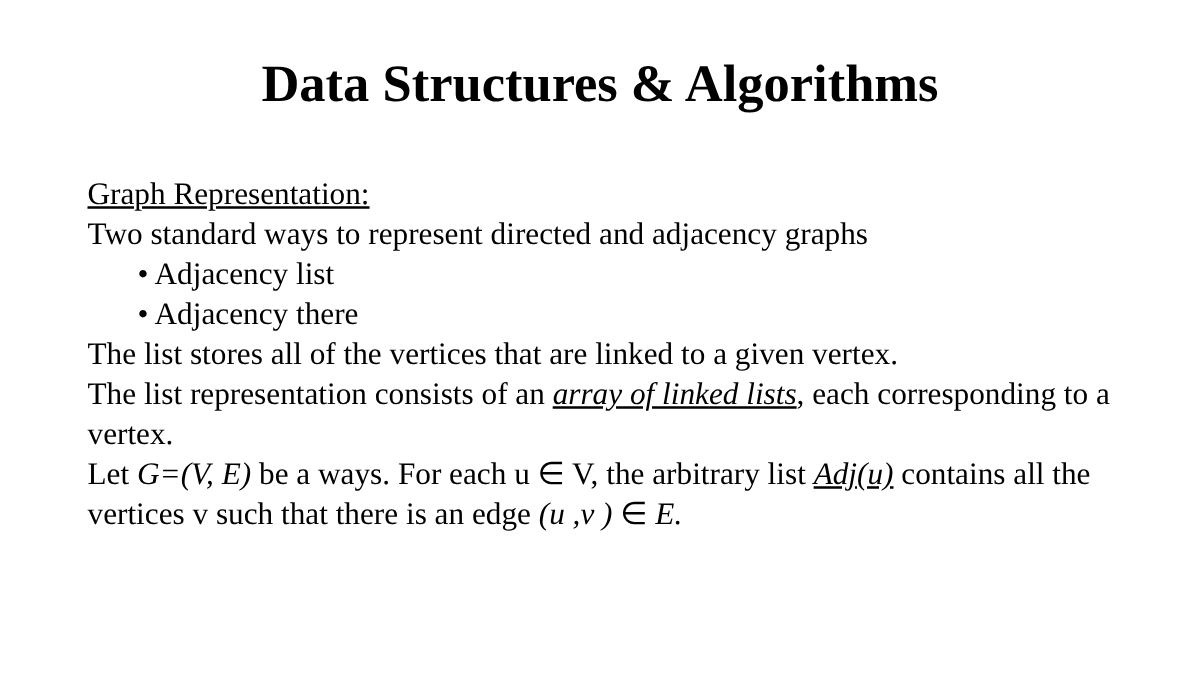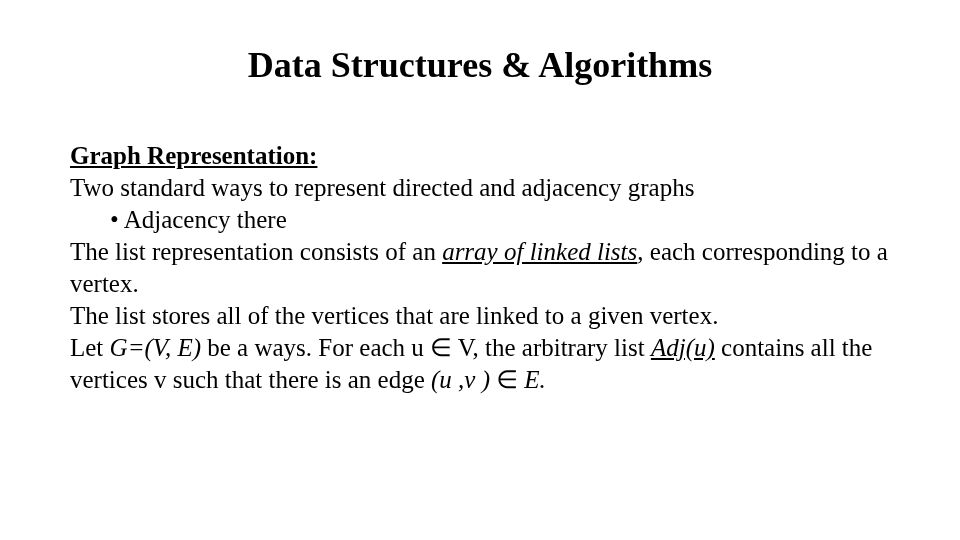--- a/index.html
+++ b/index.html
@@ -16,33 +16,33 @@
     height: 540px;
     position: relative;
     box-sizing: border-box;
   }
   .title {
     position: absolute;
     top: 44px;
     left: 0;
     width: 960px;
     text-align: center;
-    font-size: 36px;
+    font-size: 42px;
     font-weight: bold;
   }
   .body {
     position: absolute;
     top: 140px;
     left: 70px;
     width: 820px;
     font-size: 25px;
     line-height: 1.28;
   }
   .sect-head {
-    font-weight: bold;
+    font-weight: normal;
     text-decoration: underline;
     margin-top: 20px;
   }
   .bullets {
     margin-left: 40px;
   }
   .italic { font-style: italic; }
   .under-italic { font-style: italic; text-decoration: underline; }
 </style>
 </head>
@@ -51,24 +51,25 @@
 <div class="slide">
 
   <div class="title">Data Structures &amp; Algorithms</div>
 
   <div class="body">
     <div>
       <span class="sect-head">Graph Representation:</span>
     </div>
     <div>Two standard ways to represent directed and adjacency graphs</div>
     <div class="bullets">
+      <div>• <span>Adjacency list</span></div>
       <div>• <span>Adjacency there</span></div>
     </div>
+    <div>The list stores all of the vertices that are linked to a given vertex.</div>
     <div>
       <span>The list representation consists of an </span><span class="under-italic">array of linked lists</span><span>, each corresponding to a vertex.</span>
     </div>
-    <div>The list stores all of the vertices that are linked to a given vertex.</div>
     <div>
       <span>Let </span><span class="italic">G=(V, E)</span><span> be a ways. For each u </span><span>∈</span><span> V, the arbitrary list </span><span class="under-italic">Adj(u)</span><span> contains all the vertices v such that there is an edge </span><span class="italic">(u ,v )</span><span>  </span><span>∈</span><span>   </span><span class="italic">E.</span>
     </div>
   </div>
 
 </div>
 
 </body></html>

